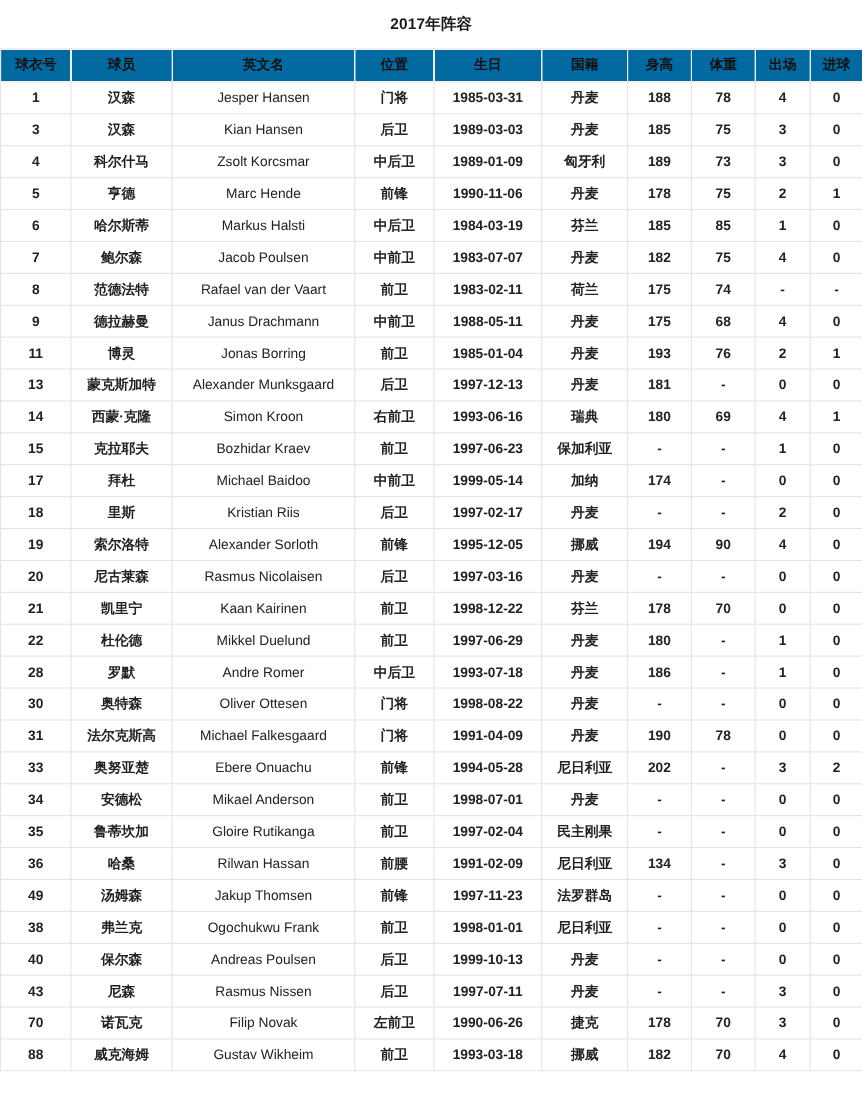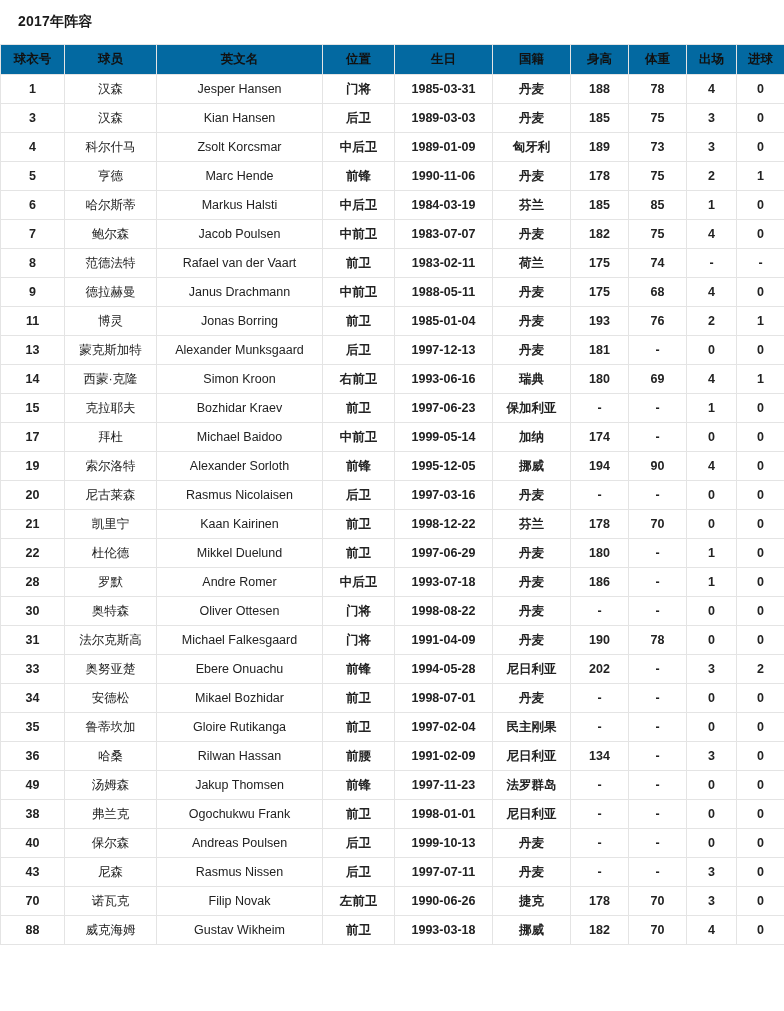--- a/index.html
+++ b/index.html
@@ -15,22 +15,22 @@
   }
   .page {
     width: 784px;
     box-sizing: border-box;
     padding: 0;
   }
   .title-bar {
     height: 44px;
     display: flex;
     align-items: center;
-    padding-left: 18px;
     box-sizing: border-box;
+    justify-content: center;
   }
   .title-bar .title {
     font-size: 14px;
     font-weight: bold;
     color: #1a1a1a;
     letter-spacing: 0.2px;
   }
   table.roster {
     border-collapse: collapse;
     width: 784px;
@@ -65,21 +65,21 @@
   col.c-height { width: 58px; }
   col.c-weight { width: 58px; }
   col.c-apps   { width: 50px; }
   col.c-goals  { width: 48px; }
 
   td.num {
     font-weight: bold;
     font-size: 12.5px;
   }
   td.cn {
-    font-weight: normal;
+    font-weight: bold;
   }
   td.en {
     font-weight: normal;
     font-size: 12px;
     margin-top: 28px;
   }
   td.pos {
     font-weight: bold;
   }
   td.bday {
@@ -287,20 +287,32 @@
           <td class="en">Michael Baidoo</td>
           <td class="pos">中前卫</td>
           <td class="bday">1999-05-14</td>
           <td class="nat">加纳</td>
           <td class="metric">174</td>
           <td class="metric dash">-</td>
           <td class="stat">0</td>
           <td class="stat">0</td>
         </tr>
         <tr>
+          <td class="num">18</td>
+          <td class="cn">里斯</td>
+          <td class="en">Kristian Riis</td>
+          <td class="pos">后卫</td>
+          <td class="bday">1997-02-17</td>
+          <td class="nat">丹麦</td>
+          <td class="metric dash">-</td>
+          <td class="metric dash">-</td>
+          <td class="stat">2</td>
+          <td class="stat">0</td>
+        </tr>
+        <tr>
           <td class="num">19</td>
           <td class="cn">索尔洛特</td>
           <td class="en">Alexander Sorloth</td>
           <td class="pos">前锋</td>
           <td class="bday">1995-12-05</td>
           <td class="nat">挪威</td>
           <td class="metric">194</td>
           <td class="metric">90</td>
           <td class="stat">4</td>
           <td class="stat">0</td>
@@ -385,21 +397,21 @@
           <td class="bday">1994-05-28</td>
           <td class="nat">尼日利亚</td>
           <td class="metric">202</td>
           <td class="metric dash">-</td>
           <td class="stat">3</td>
           <td class="stat">2</td>
         </tr>
         <tr>
           <td class="num">34</td>
           <td class="cn">安德松</td>
-          <td class="en">Mikael Bozhidar</td>
+          <td class="en">Mikael Anderson</td>
           <td class="pos">前卫</td>
           <td class="bday">1998-07-01</td>
           <td class="nat">丹麦</td>
           <td class="metric dash">-</td>
           <td class="metric dash">-</td>
           <td class="stat">0</td>
           <td class="stat">0</td>
         </tr>
         <tr>
           <td class="num">35</td>

